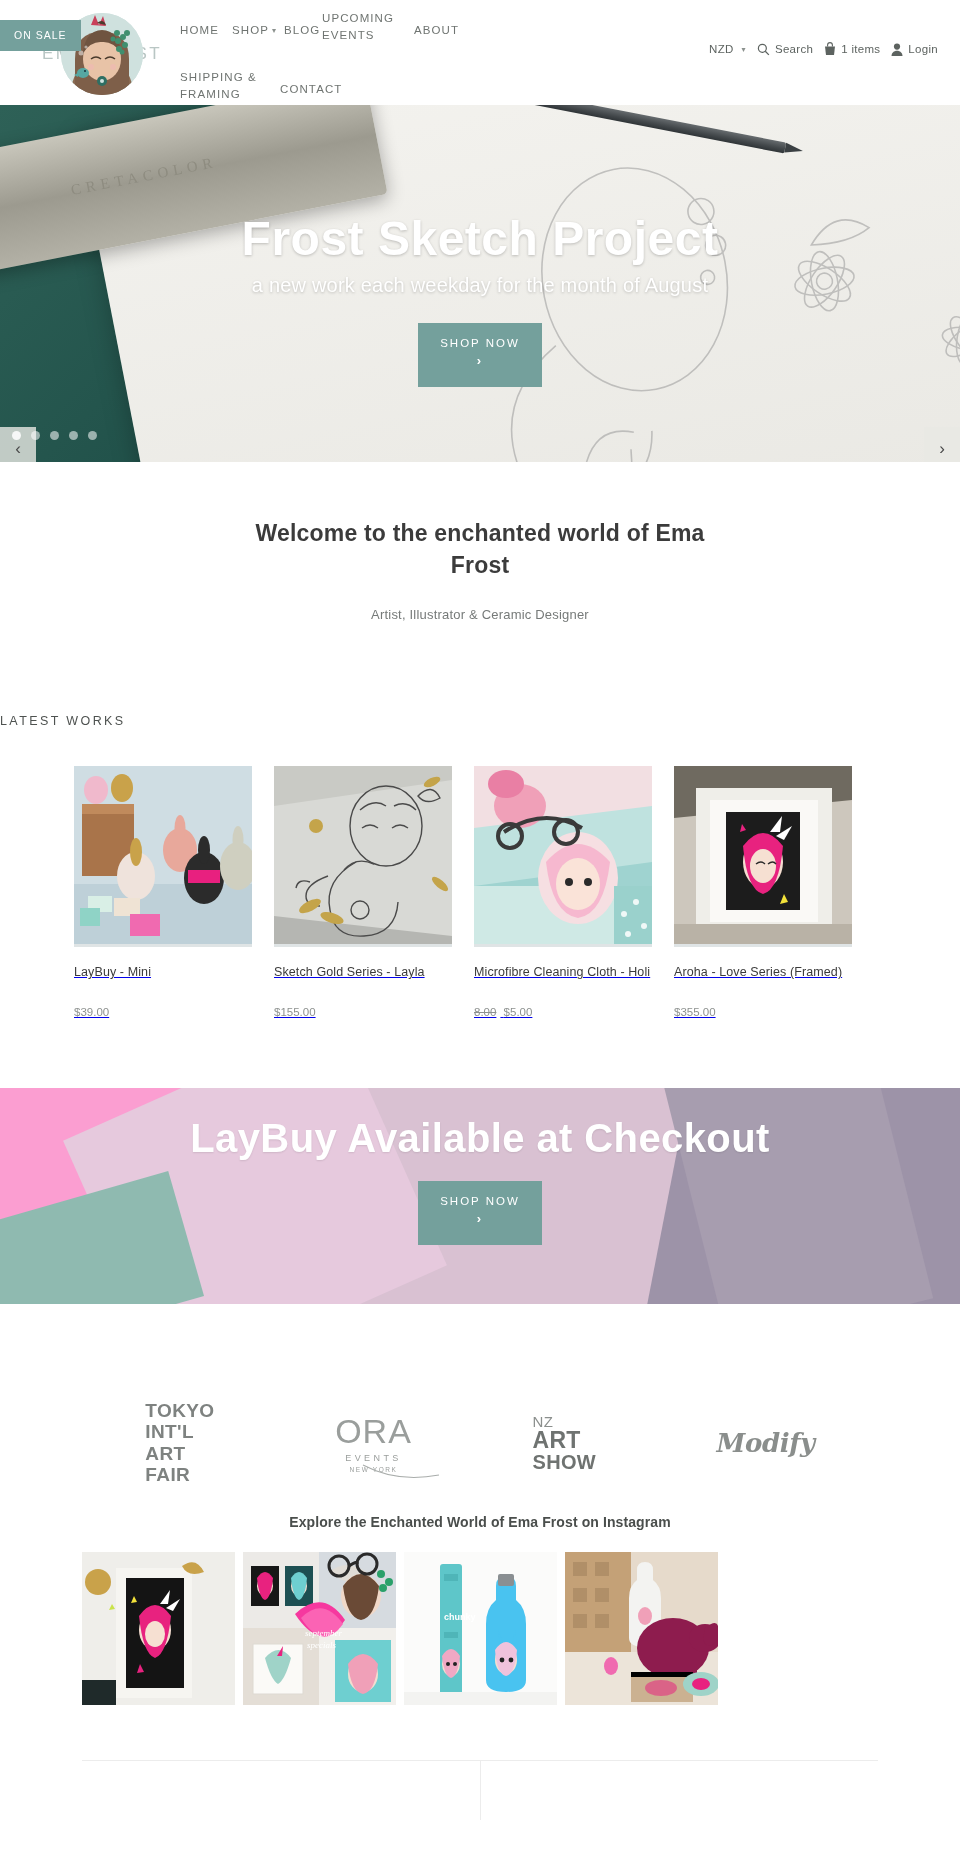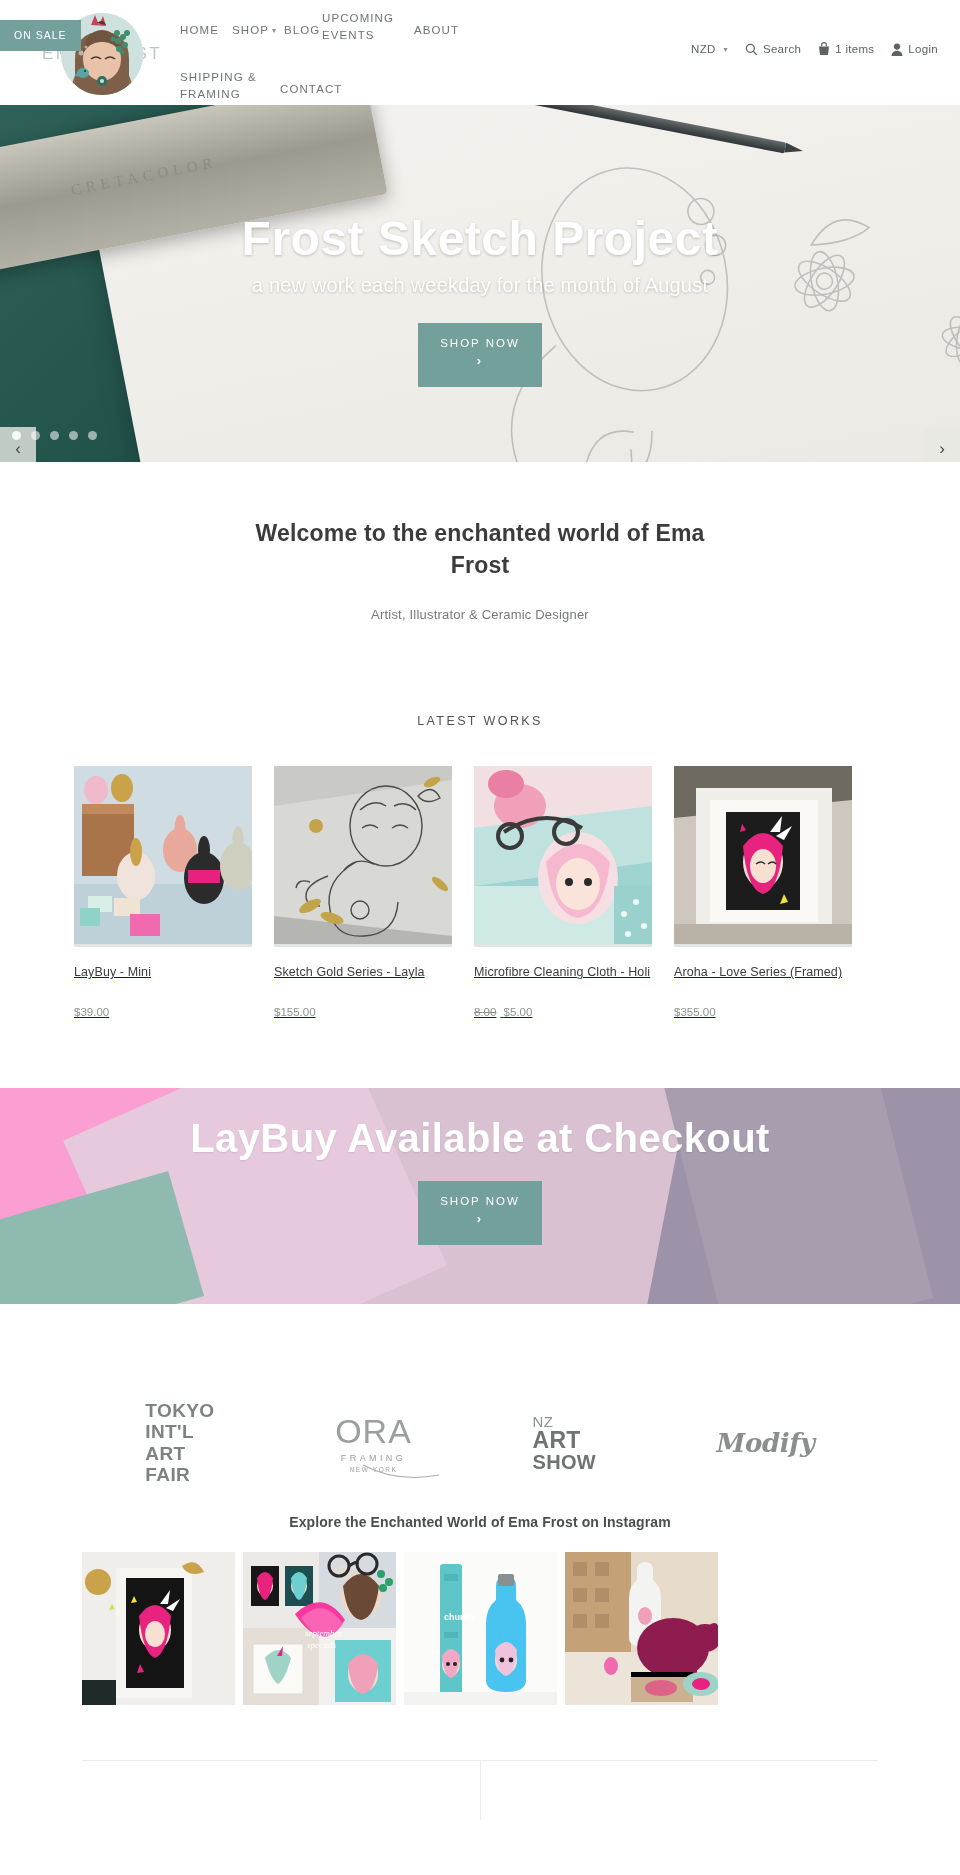--- a/index.html
+++ b/index.html
@@ -80,21 +80,21 @@
     margin-left: 3px;
     color: #8b918e;
     vertical-align: 1px;
   }
 
   .header-right {
     position: absolute;
     right: 22px; top: 42px;
     display: flex;
     align-items: center;
-    gap: 17px;
+    gap: 11px;
     font-size: 11.5px;
     color: #5d6360;
   }
   .hr-item {
     display: flex;
     align-items: center;
     gap: 5px;
     color: #5d6360;
     text-decoration: none;
     font-size: 11.5px;
@@ -234,21 +234,21 @@
   }
   .welcome p {
     margin-top: 26px;
     font-size: 13px;
     color: #767a79;
     letter-spacing: .2px;
   }
 
   
   .section-head {
-    text-align: center;
+    text-align: left;
     font-size: 12.5px;
     letter-spacing: 2.4px;
     color: #4e5250;
     text-transform: uppercase;
     padding: 80px 0 0;
   }
   .products {
     display: flex;
     gap: 22px;
     padding: 38px 74px 0;
@@ -697,21 +697,21 @@
 
   <div class="brand brand-tokyo">
     <div>TOKYO</div>
     <div>INT'L</div>
     <div>ART</div>
     <div>FAIR</div>
   </div>
 
   <div class="brand brand-ora">
     <div class="ora-word">ORA</div>
-    <div class="ora-g">FRAMING</div>
+    <div class="ora-g">EVENTS</div>
     <div class="ora-n">NEW YORK</div>
     <svg width="80" height="16" viewBox="0 0 80 16" style="position:absolute;left:26px;bottom:-6px">
       <path d="M2 2 Q36 20 78 12" stroke="#a9adab" stroke-width="1.1" fill="none"></path>
     </svg>
   </div>
 
   <div class="brand brand-nz">
     <div class="nz">NZ</div>
     <div class="art">ART</div>
     <div class="show">SHOW</div>

